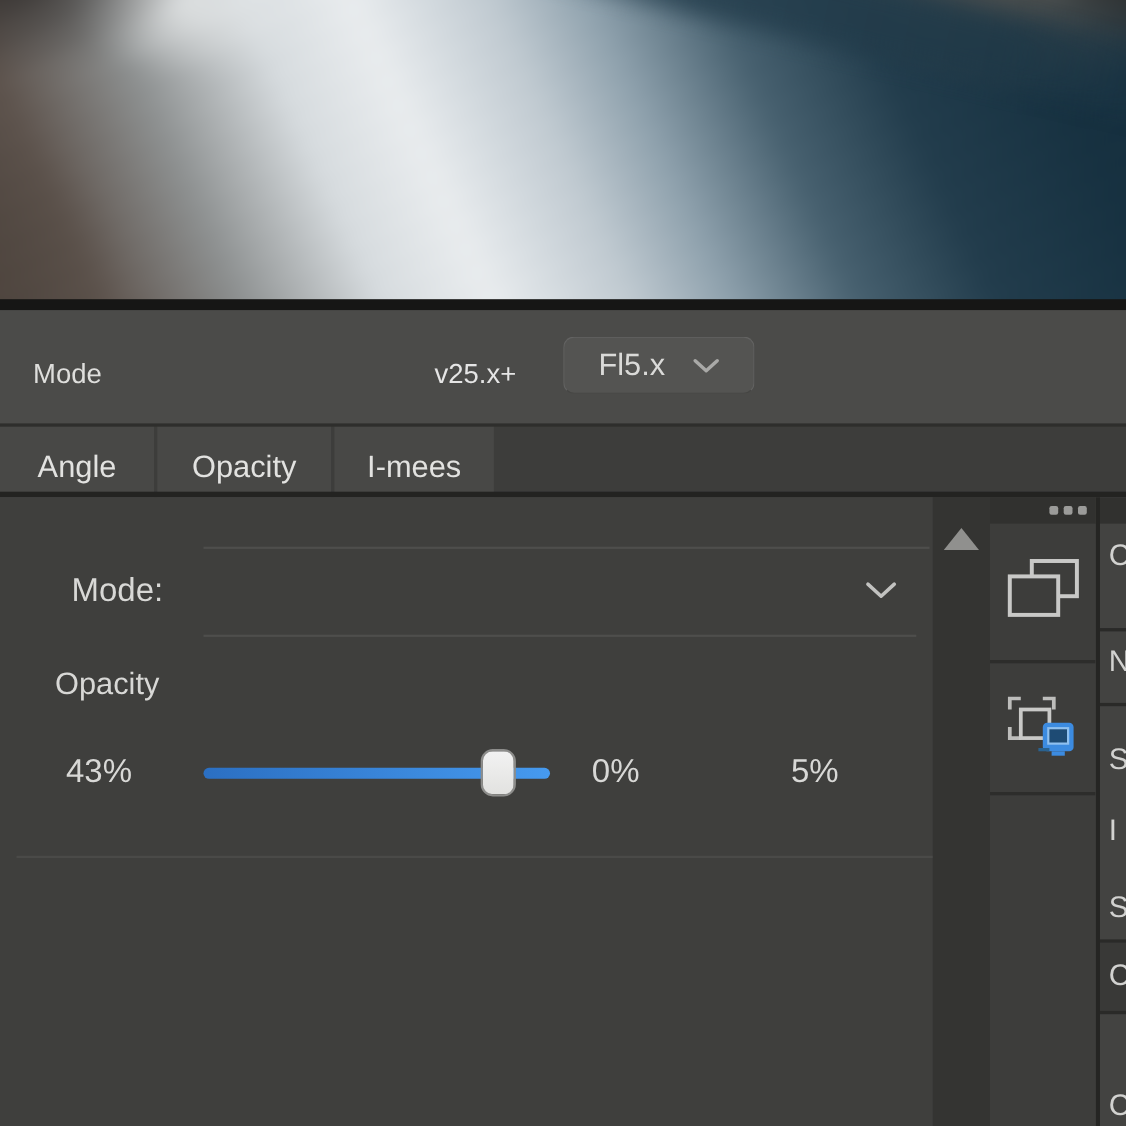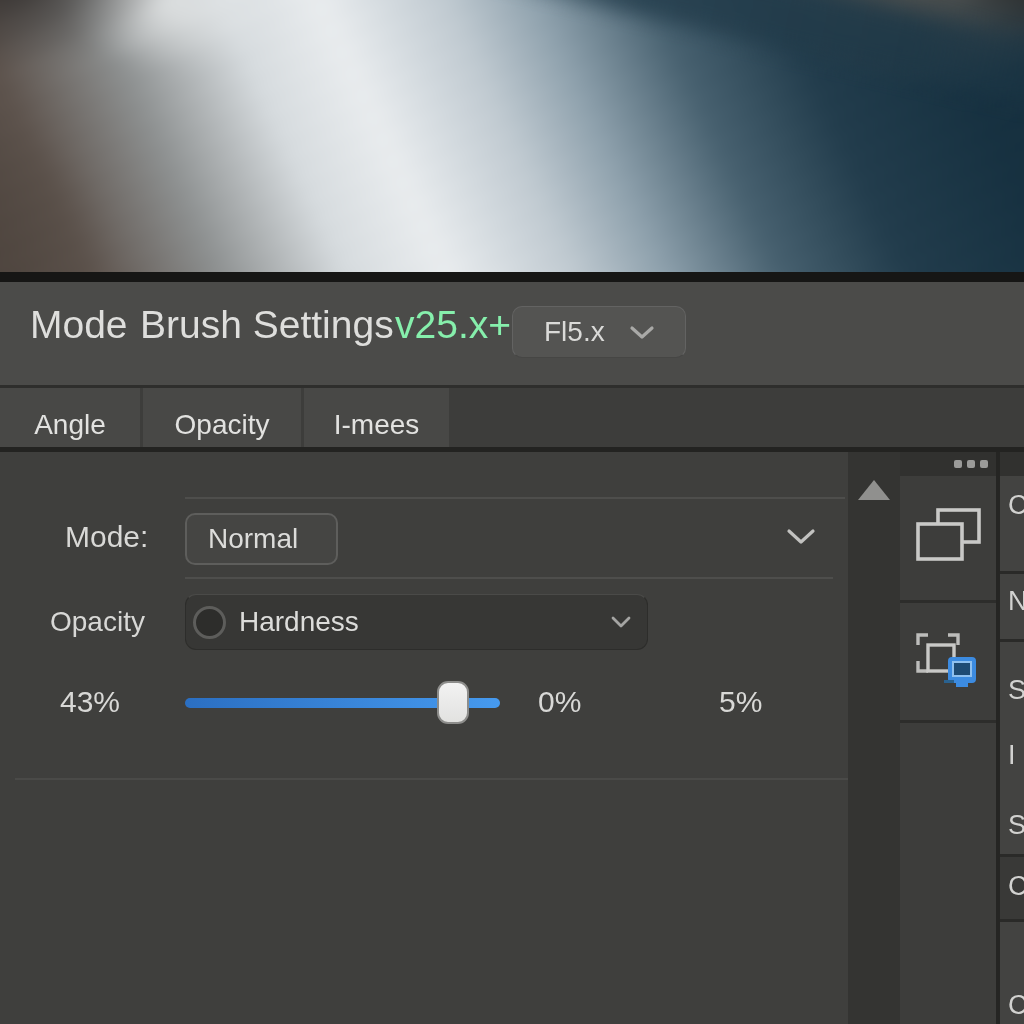--- a/index.html
+++ b/index.html
@@ -29,24 +29,24 @@
   }
   .streak {
     position:absolute; left:430px; top:-18px; width:680px; height:62px;
     transform:rotate(13deg); filter:blur(10px); opacity:.85;
     background:linear-gradient(90deg, rgba(36,56,70,0), #27404f 28%, #1e3847 72%, rgba(32,58,73,.15));
   }
   .canvas-edge { position:absolute; left:0; top:272px; width:1024px; height:10px; background:#161615; }
 
   
   .toolbar { position:absolute; left:0; top:282px; width:1024px; height:103px; background:#4b4b49; }
-  .toolbar-item { position:absolute; top:21px; font-size:39px; color:#dededc; white-space:nowrap; }
+  .toolbar-item { position:absolute; top:44px; font-size:25px; color:#dededc; white-space:nowrap; }
   .tb-mode { left:30px; }
   .tb-brush { left:140px; }
-  .tb-version { left:395px; color:#86efac; }
+  .tb-version { left:395px; color:#e5e5e5; }
   .version-dd {
     position:absolute; left:512px; top:24px; width:174px; height:52px;
     background:#545452; border:1px solid #636362; border-bottom-color:#464644;
     border-radius:10px; display:flex; align-items:center; cursor:pointer;
   }
   .version-dd .dd-label { font-size:28px; color:#dadad8; margin-left:31px; }
   .toolbar-sep { position:absolute; left:0; top:385px; width:1024px; height:3px; background:#2e2e2c; }
 
   
   .tabrow { position:absolute; left:0; top:388px; width:1024px; height:59px; background:#3d3d3b; }
@@ -144,21 +144,20 @@
 <div class="screen">
 
   <div class="canvas">
     <div class="paint"></div>
     <div class="streak"></div>
   </div>
   <div class="canvas-edge"></div>
 
   <div class="toolbar">
     <span class="toolbar-item tb-mode">Mode</span>
-    <span class="toolbar-item tb-brush">Brush Settings</span>
     <span class="toolbar-item tb-version">v25.x+</span>
     <div class="version-dd">
       <span class="dd-label">Fl5.x</span>
       <span style="margin-left:24px; display:flex;">
         <svg width="26" height="16" viewBox="0 0 26 16">
             <polyline points="3,4 13,13 23,4" fill="none" stroke="#a9a9a7" stroke-width="3.2" stroke-linecap="round" stroke-linejoin="round"></polyline>
           </svg>
       </span>
     </div>
   </div>
@@ -174,41 +173,29 @@
     <div class="tab tab-3">
         <span>I-mees</span>
       </div>
   </div>
   <div class="tabrow-sep"></div>
 
   <div class="main-panel">
     <div class="hline hl-1"></div>
 
     <span class="fieldlabel lbl-mode">Mode:</span>
-    <div class="mode-btn">
-      <span>Normal</span>
-    </div>
     <span class="mode-chevron">
       <svg width="30" height="18" viewBox="0 0 30 18">
           <polyline points="3,4 15,15 27,4" fill="none" stroke="#c2c2c0" stroke-width="3.2" stroke-linecap="round" stroke-linejoin="round"></polyline>
         </svg>
     </span>
 
     <div class="hline hl-2"></div>
 
     <span class="fieldlabel lbl-opacity">Opacity</span>
-    <div class="tex-dd">
-      <span class="ring-icon"></span>
-      <span class="dd-label">Hardness</span>
-      <span class="sm-chev" style="display:flex;">
-        <svg width="20" height="14" viewBox="0 0 20 14">
-            <polyline points="2,3 10,11 18,3" fill="none" stroke="#a5a5a3" stroke-width="2.8" stroke-linecap="round" stroke-linejoin="round"></polyline>
-          </svg>
-      </span>
-    </div>
 
     <span class="slider-val sv-min">43%</span>
     <div class="slider-track" style="background: linear-gradient(90deg, rgb(43, 111, 194), rgb(70, 154, 239));">
       <div class="slider-thumb" style="left: 85%;"></div>
     </div>
     <span class="slider-val sv-mid">0%</span>
     <span class="slider-val sv-max">5%</span>
 
     <div class="hline hl-3"></div>
   </div>

